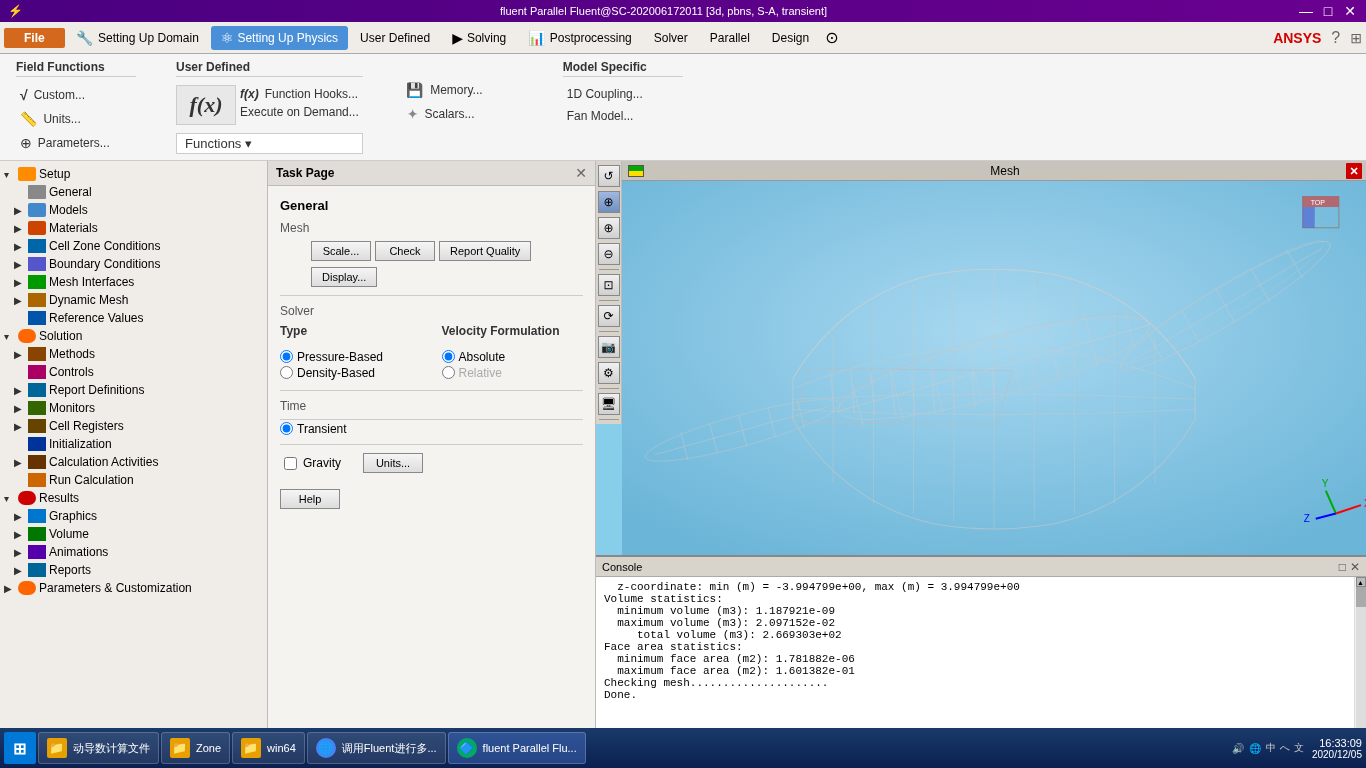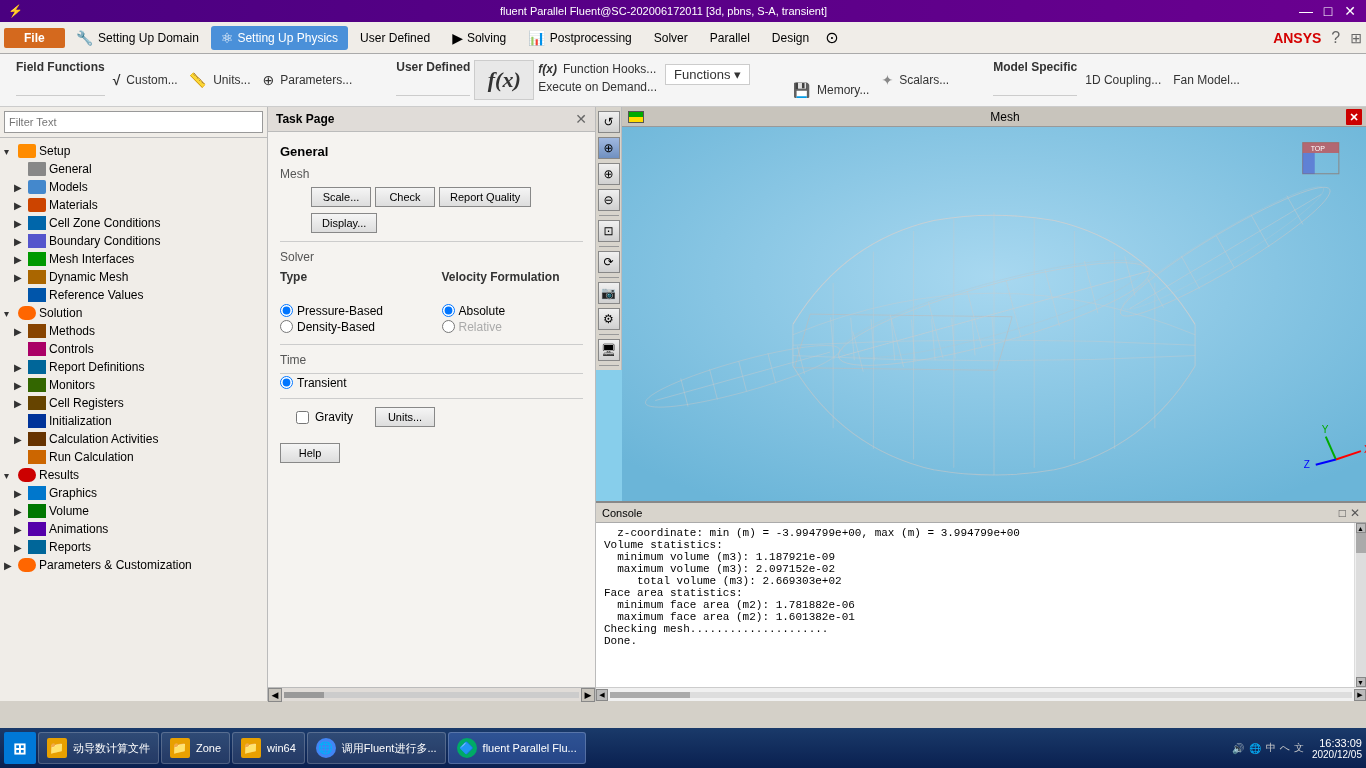--- a/index.html
+++ b/index.html
@@ -44,21 +44,21 @@
     #ansys-logo { margin-left: auto; color: #d40000; font-weight: bold; font-size: 14px; padding-right: 8px; }
 
     
     #dropdown-area {
       background: #f5f5f5;
       border-bottom: 1px solid #ccc;
       padding: 6px 16px;
       display: flex;
       gap: 40px;
     }
-    .dropdown-section { display: flex; flex-direction: row; gap: 4px; min-width: 120px; }
+    .dropdown-section { display: flex; flex-direction: column; gap: 4px; min-width: 120px; }
     .dropdown-section-title { font-weight: bold; font-size: 12px; color: #333; border-bottom: 1px solid #ccc; padding-bottom: 2px; margin-bottom: 4px; }
     .dropdown-item { display: flex; align-items: center; gap: 6px; cursor: pointer; padding: 2px 4px; font-size: 12px; color: #333; }
     .func-image { width: 60px; height: 40px; background: #e8e8e8; border: 1px solid #ccc; display: flex; align-items: center; justify-content: center; font-style: italic; font-size: 20px; font-family: serif; color: #333; }
 
     
     #main-area {
       display: flex;
       height: calc(768px - 22px - 32px - 60px - 22px);
     }
 
@@ -155,22 +155,22 @@
       cursor: pointer;
       font-size: 11px;
       min-width: 60px;
       text-align: center;
     }
     .divider { border-top: 1px solid #ccc; margin: 8px 0; }
     .radio-row { display: flex; align-items: flex-start; gap: 4px; margin: 2px 0; font-size: 12px; }
     .radio-row input[type=radio] { margin: 0; }
     .two-col { display: flex; gap: 20px; }
     .col { flex: 1; }
-    .col-label { font-size: 12px; font-weight: bold; margin-bottom: 20px; color: #333; }
-    .checkbox-row { display: flex; align-items: center; gap: 6px; font-size: 12px; margin: 4px 16px; }
+    .col-label { font-size: 12px; font-weight: bold; margin-bottom: 12px; color: #333; }
+    .checkbox-row { display: flex; align-items: center; gap: 6px; font-size: 12px; margin: 4px 4px; }
     #help-btn { margin-top: 16px; }
 
     
     #right-panel {
       flex: 1;
       display: flex;
       flex-direction: column;
       background: #87ceeb;
       position: relative;
     }
@@ -440,23 +440,20 @@
     </div>
     <div class="dropdown-item">
       <span>Fan Model...</span>
     </div>
   </div>
 </div>
 
 <div id="main-area" style="height: calc(768px - 22px - 32px - 80px - 40px); display:flex;">
 
   <div id="left-panel">
-    <div id="filter-box">
-      <input id="filter-input" type="text" placeholder="Filter Text" style="">
-    </div>
     <div id="tree-content">
 
       <div class="tree-item">
         <span class="expand">▾</span>
         <span class="ti-icon icon-setup"></span>
         <span>Setup</span>
       </div>
       <div class="tree-item indent-1">
         <span class="expand">&nbsp;</span>
         <span class="ti-icon icon-general"></span>

